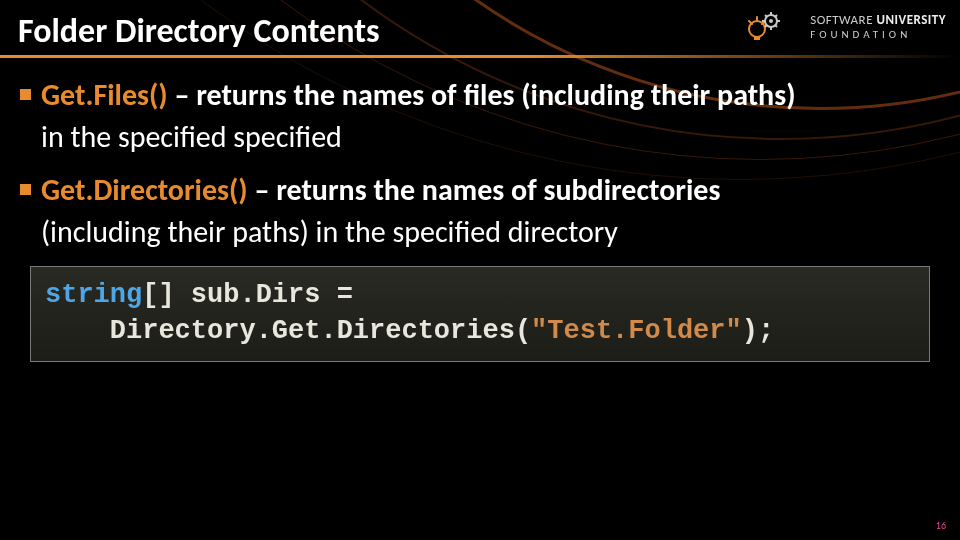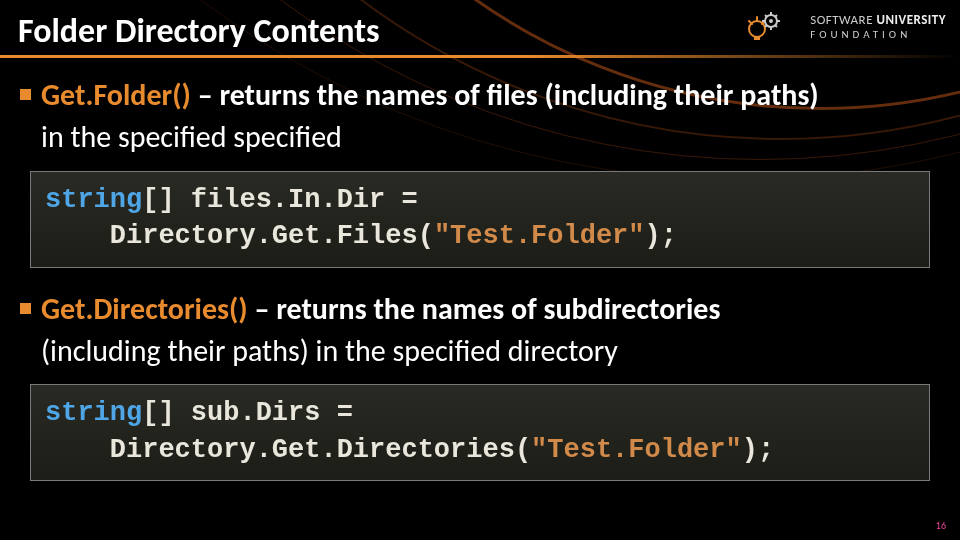--- a/index.html
+++ b/index.html
@@ -131,27 +131,25 @@
     <span class="t2">UNIVERSITY</span><br>
     <span class="t3">FOUNDATION</span>
   </div>
 </div>
 
 <div class="content">
 
   <div class="bullet-item">
     <div class="bullet-sq"></div>
     <div class="bullet-body">
-      <span class="method">Get.Folder()</span><span class="dash"> – returns the names of files (including their paths)</span>
+      <span class="method">Get.Files()</span><span class="dash"> – returns the names of files (including their paths)</span>
     </div>
   </div>
   <div class="cont">in the specified specified</div>
 
-  <div class="codeblock"><span class="kw">string</span><span>[] </span><span>files.In.Dir</span><span> =</span>
-<span>    </span><span>Directory</span><span>.</span><span class="mcall">Get.Files</span><span>(</span><span class="str">"Test.Folder"</span><span>);</span></div>
 
   <div class="bullet-item">
     <div class="bullet-sq"></div>
     <div class="bullet-body">
       <span class="method">Get.Directories()</span><span class="dash"> – returns the names of subdirectories</span>
     </div>
   </div>
   <div class="cont">(including their paths) in the specified directory</div>
 
   <div class="codeblock"><span class="kw">string</span><span>[] </span><span>sub.Dirs</span><span> =</span>

